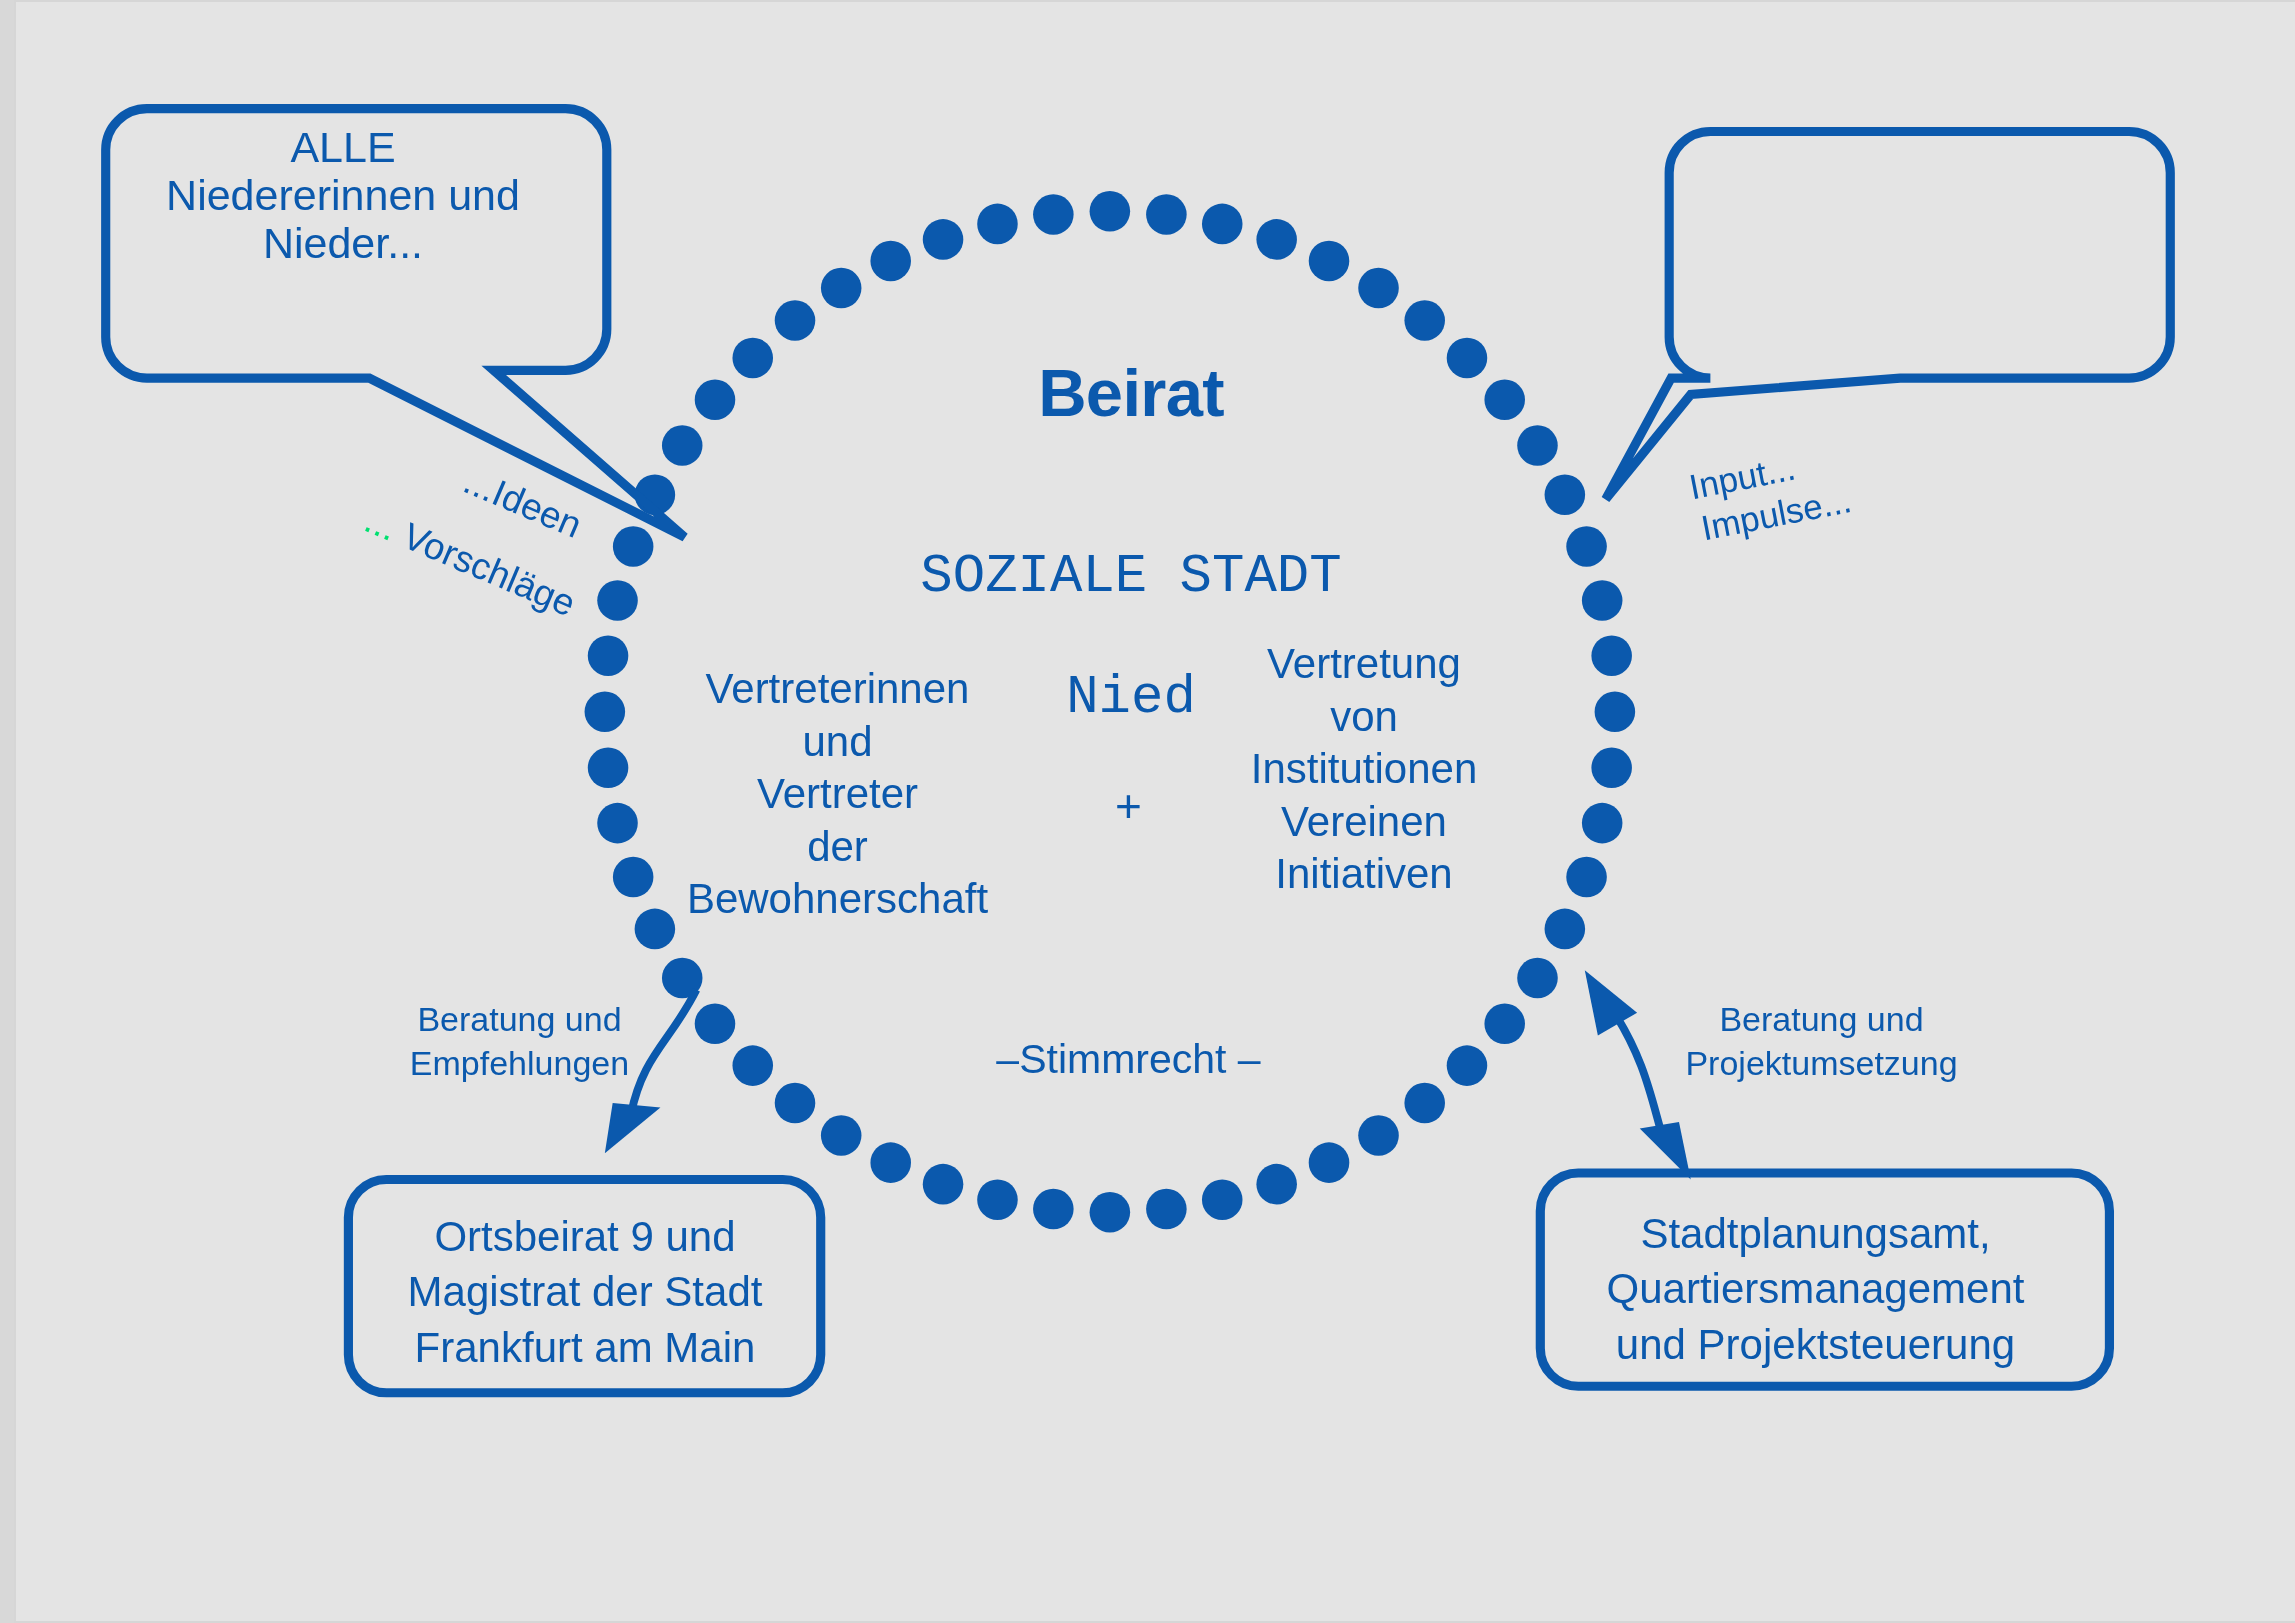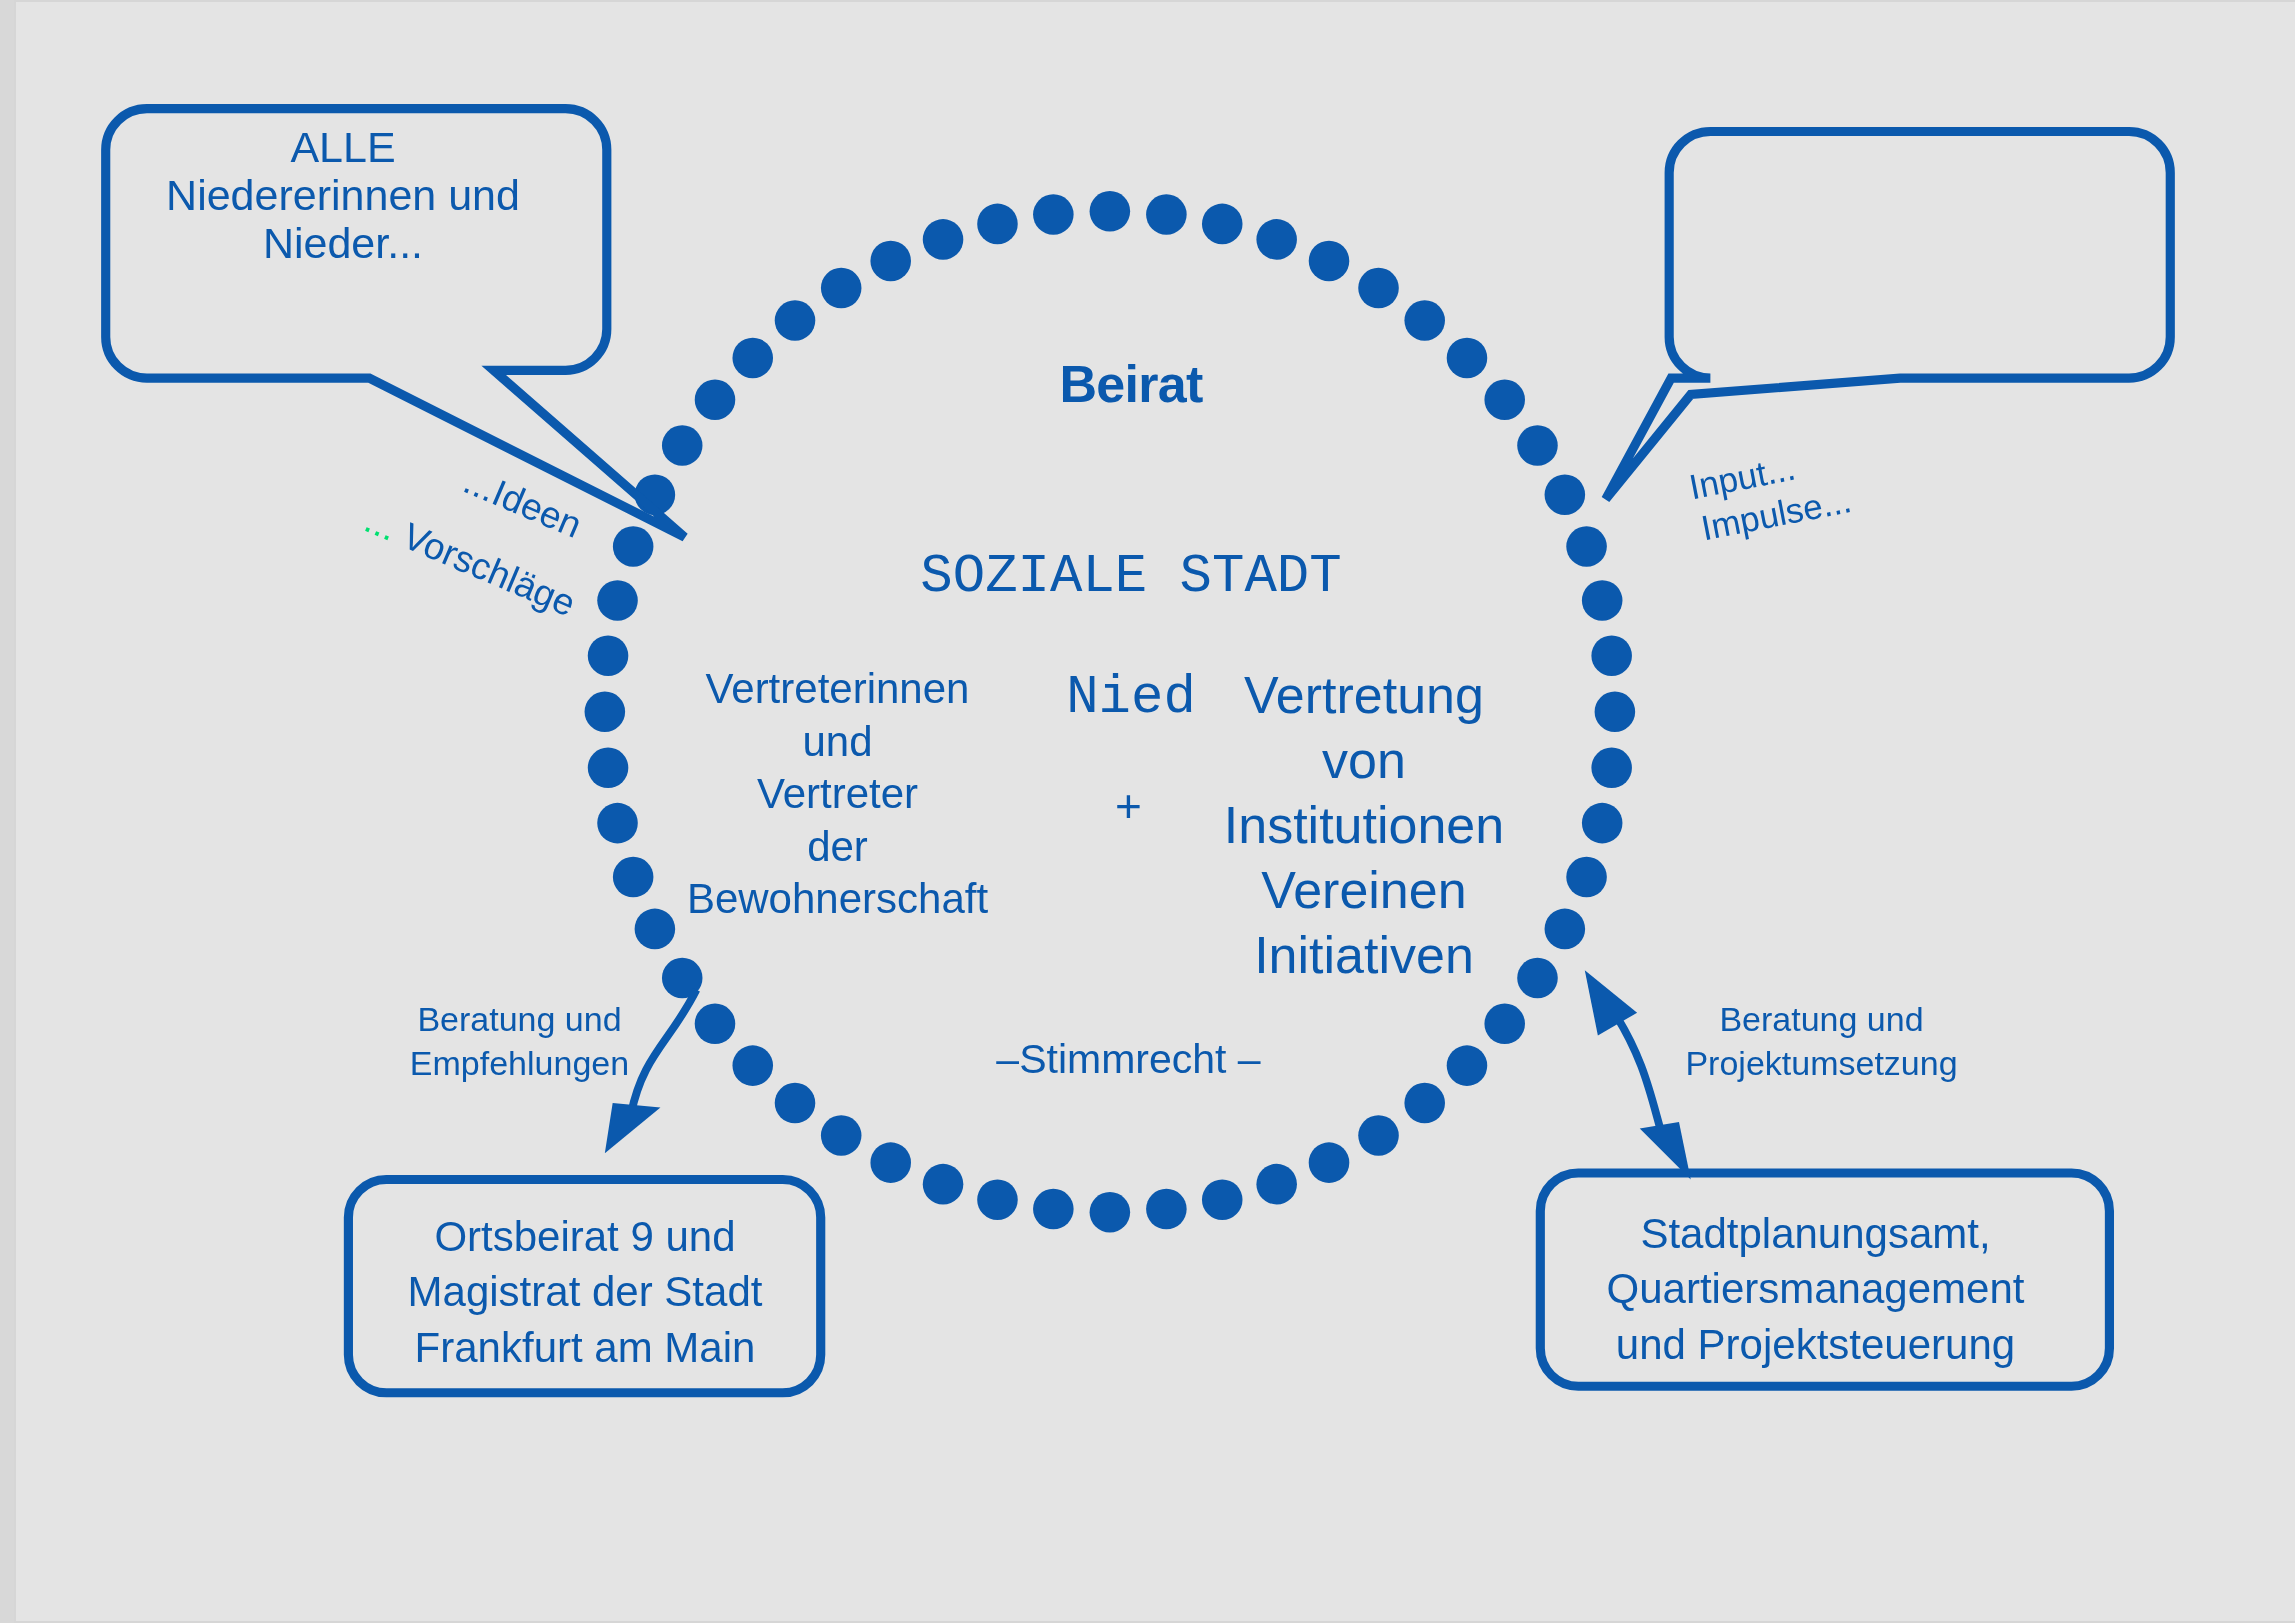--- a/index.html
+++ b/index.html
@@ -39,38 +39,38 @@
     font-size:43px;
   }
   #bubble-tr-text{
     left:1662px; top:147px; width:458px;
     font-size:43px;
   }
 
   
   #title-main{
     left:788px; top:353px; width:654px;
-    font-size:52px; font-weight:bold; letter-spacing:-0.7px;
+    font-size:67px; font-weight:bold; letter-spacing:-0.7px;
   }
   #title-sub{
     left:788px; top:485px; width:654px;
     font-size:54px;
     font-family:Liberation Mono, monospace;
   }
   #col-left{
     left:645px; top:661px; width:353px;
     font-size:42px; line-height:1.25;
   }
   #col-plus{
     left:1073px; top:779px; width:79px;
     font-size:46px;
   }
   #col-right{
-    left:1191px; top:661px; width:314px;
-    font-size:52px; line-height:1.25;
+    left:1191px; top:636px; width:314px;
+    font-size:42px; line-height:1.25;
   }
   #stimmrecht{
     left:916px; top:1035px; width:393px;
     font-size:41px;
   }
 
   
   #lbl-ideen{
     left:458px; top:458px; width:209px;
     font-size:37px; text-align:left;

